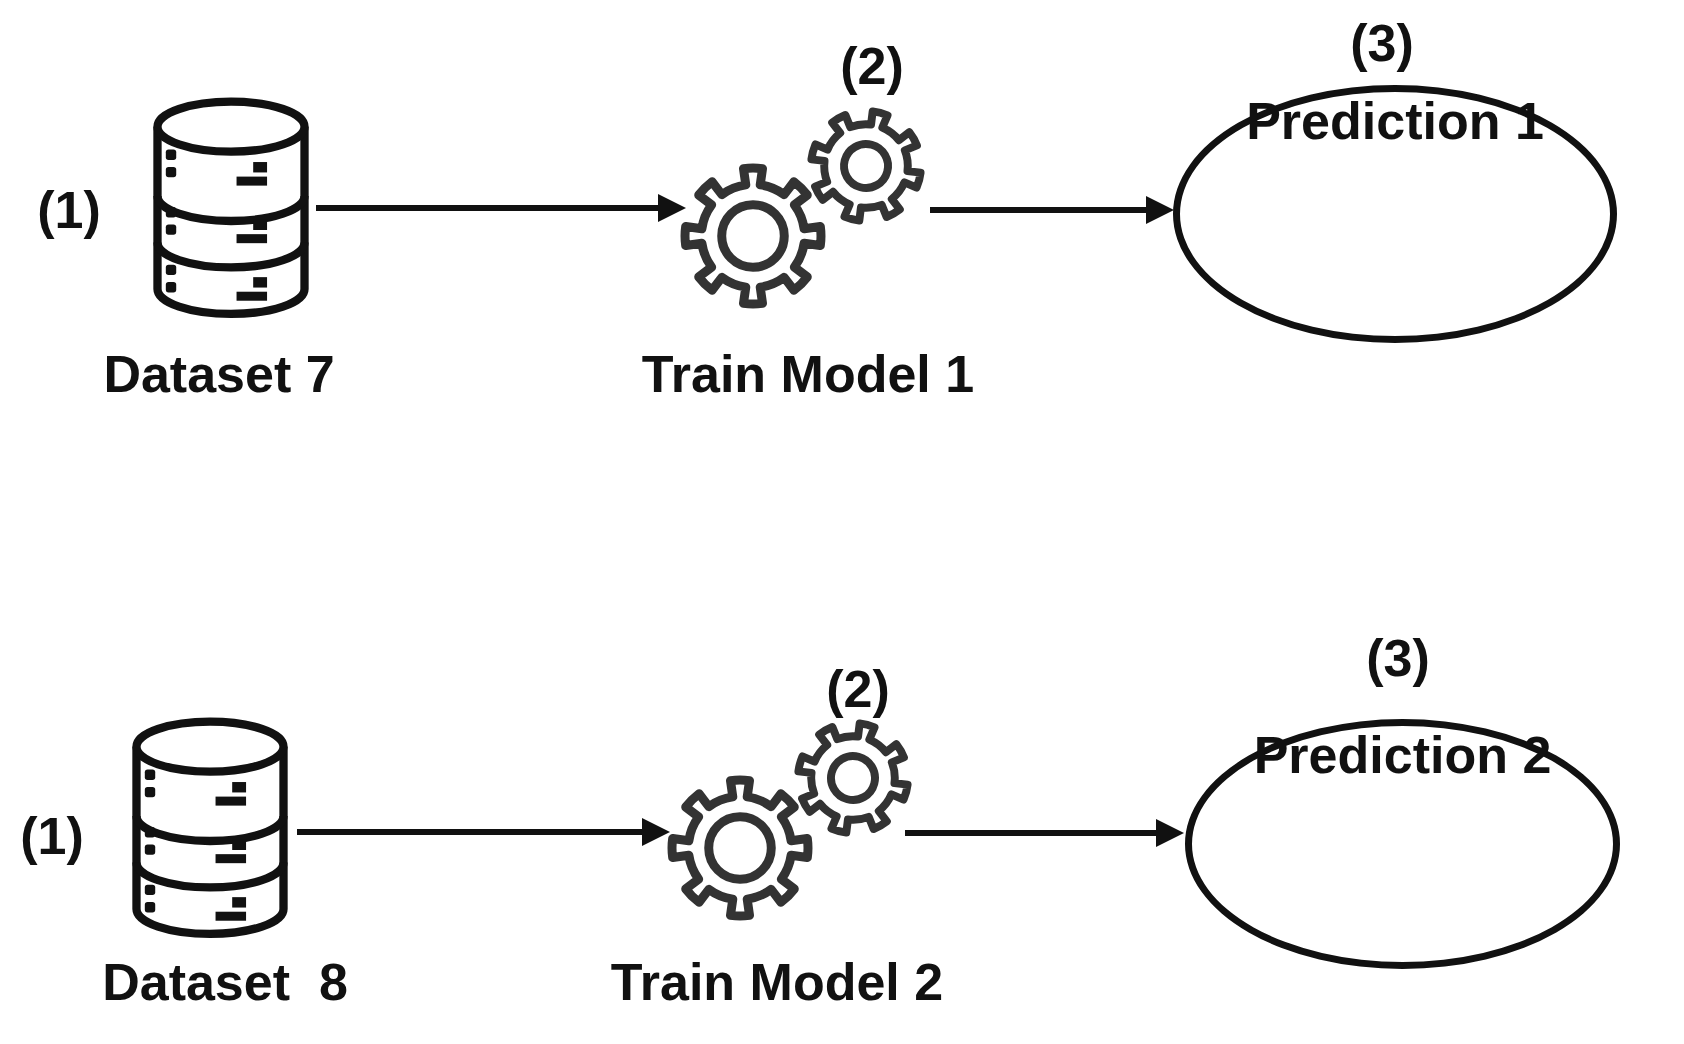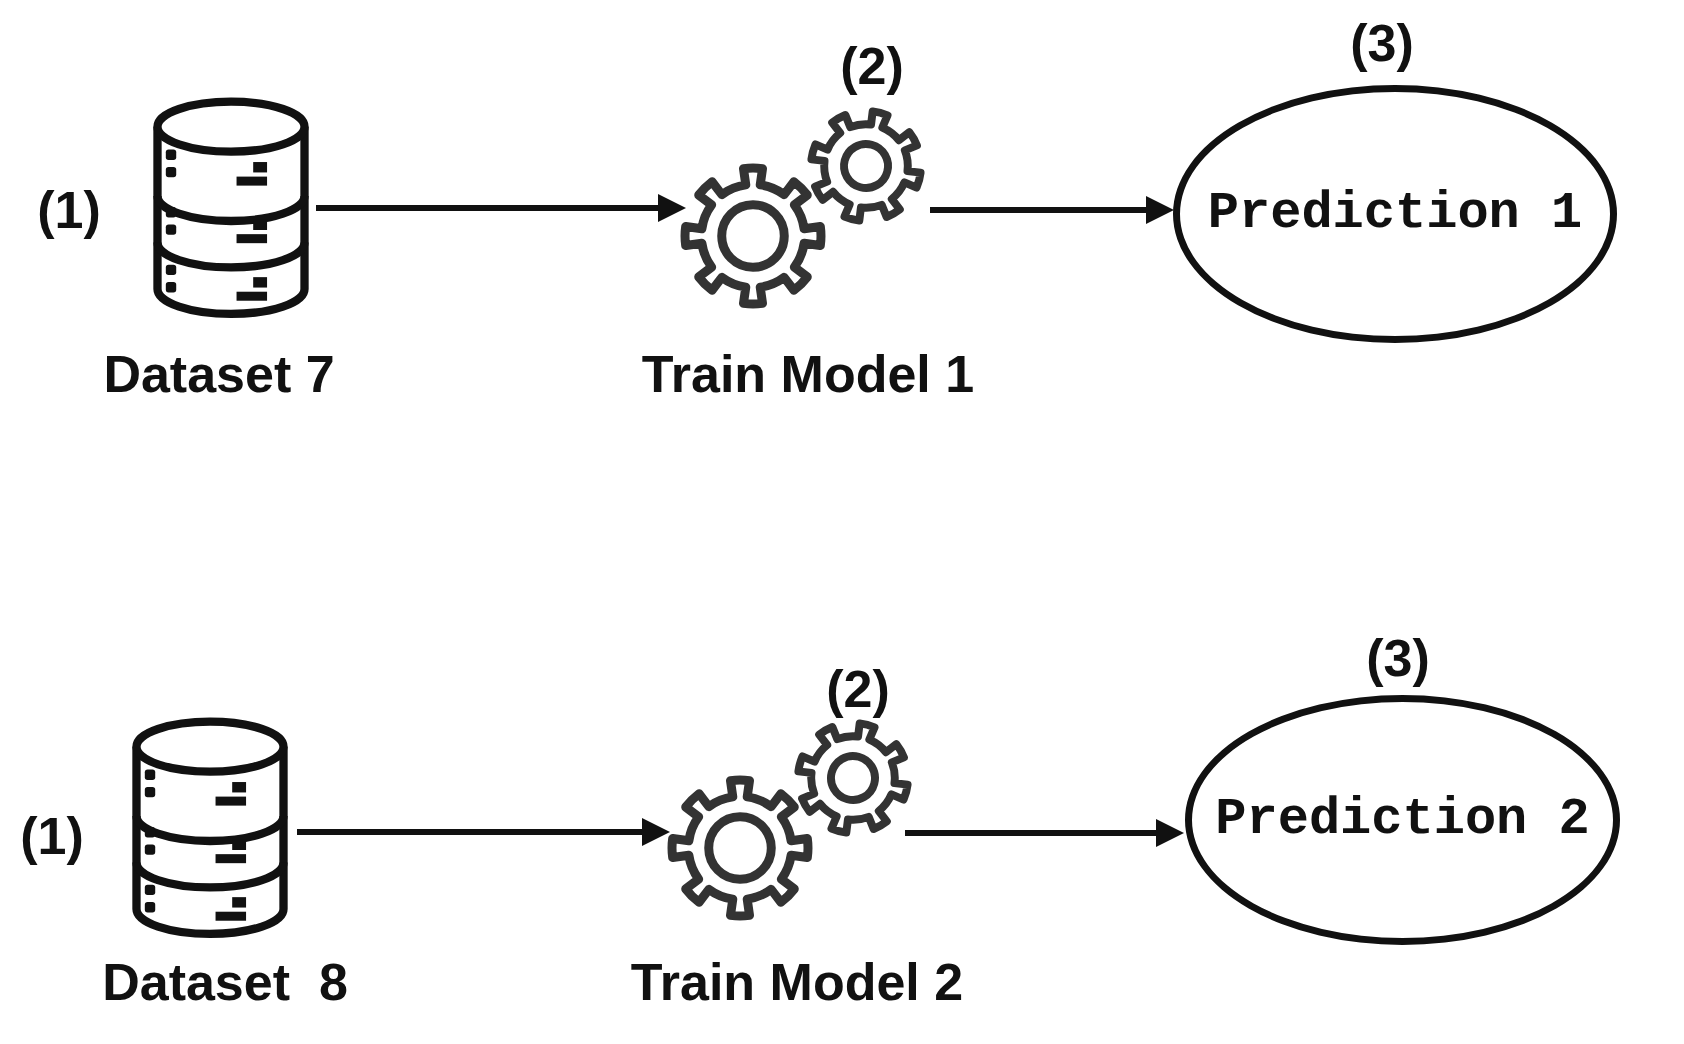--- a/index.html
+++ b/index.html
@@ -22,21 +22,21 @@
     transform:translateX(-50%);
   }
   .icon{position:absolute;display:block;}
   .db-icon{color:var(--ink,#111111);}
   .gears-icon{color:var(--gear,#333333);}
   .ellipse{
     position:absolute;
     border:7px solid var(--ink,#111111);
     border-radius:50%;
     background:var(--bg,#ffffff);
-    display:flex;align-items:center;justify-content:center;font-family:Liberation Mono, monospace;
+    display:flex;justify-content:center;
   }
   .ellipse .pred{
     font-weight:700;font-size:52px;line-height:1.15;white-space:pre;
     color:var(--ink,#111111);
   }
   .arrow-line{stroke:var(--ink,#111111);stroke-width:6;}
   .arrow-head{fill:var(--ink,#111111);stroke:none;}
 </style>
 </head>
 <body style="--ink: #111111; --gear: #333333; --bg: #ffffff;">
@@ -129,21 +129,21 @@
     </svg>
 
   <div class="lbl" style="left:225px;top:953px;">Dataset  8</div>
 
   <div class="lbl" style="left:858px;top:660px;">(2)</div>
 
   <svg class="icon gears-icon" style="left:625px;top:698px;" width="300" height="250">
       <use href="#sym-gears"></use>
     </svg>
 
-  <div class="lbl" style="left:797px;top:953px;">Train Model 2</div>
+  <div class="lbl" style="left:777px;top:953px;">Train Model 2</div>
 
   <div class="lbl" style="left:1398px;top:629px;">(3)</div>
 
-  <div class="ellipse" style="left:1185px;top:695px;width:421px;height:236px;">
+  <div class="ellipse" style="left:1185px;top:719px;width:421px;height:236px;">
     <div class="pred">Prediction 2</div>
   </div>
 
 </div>
 
 </body></html>

